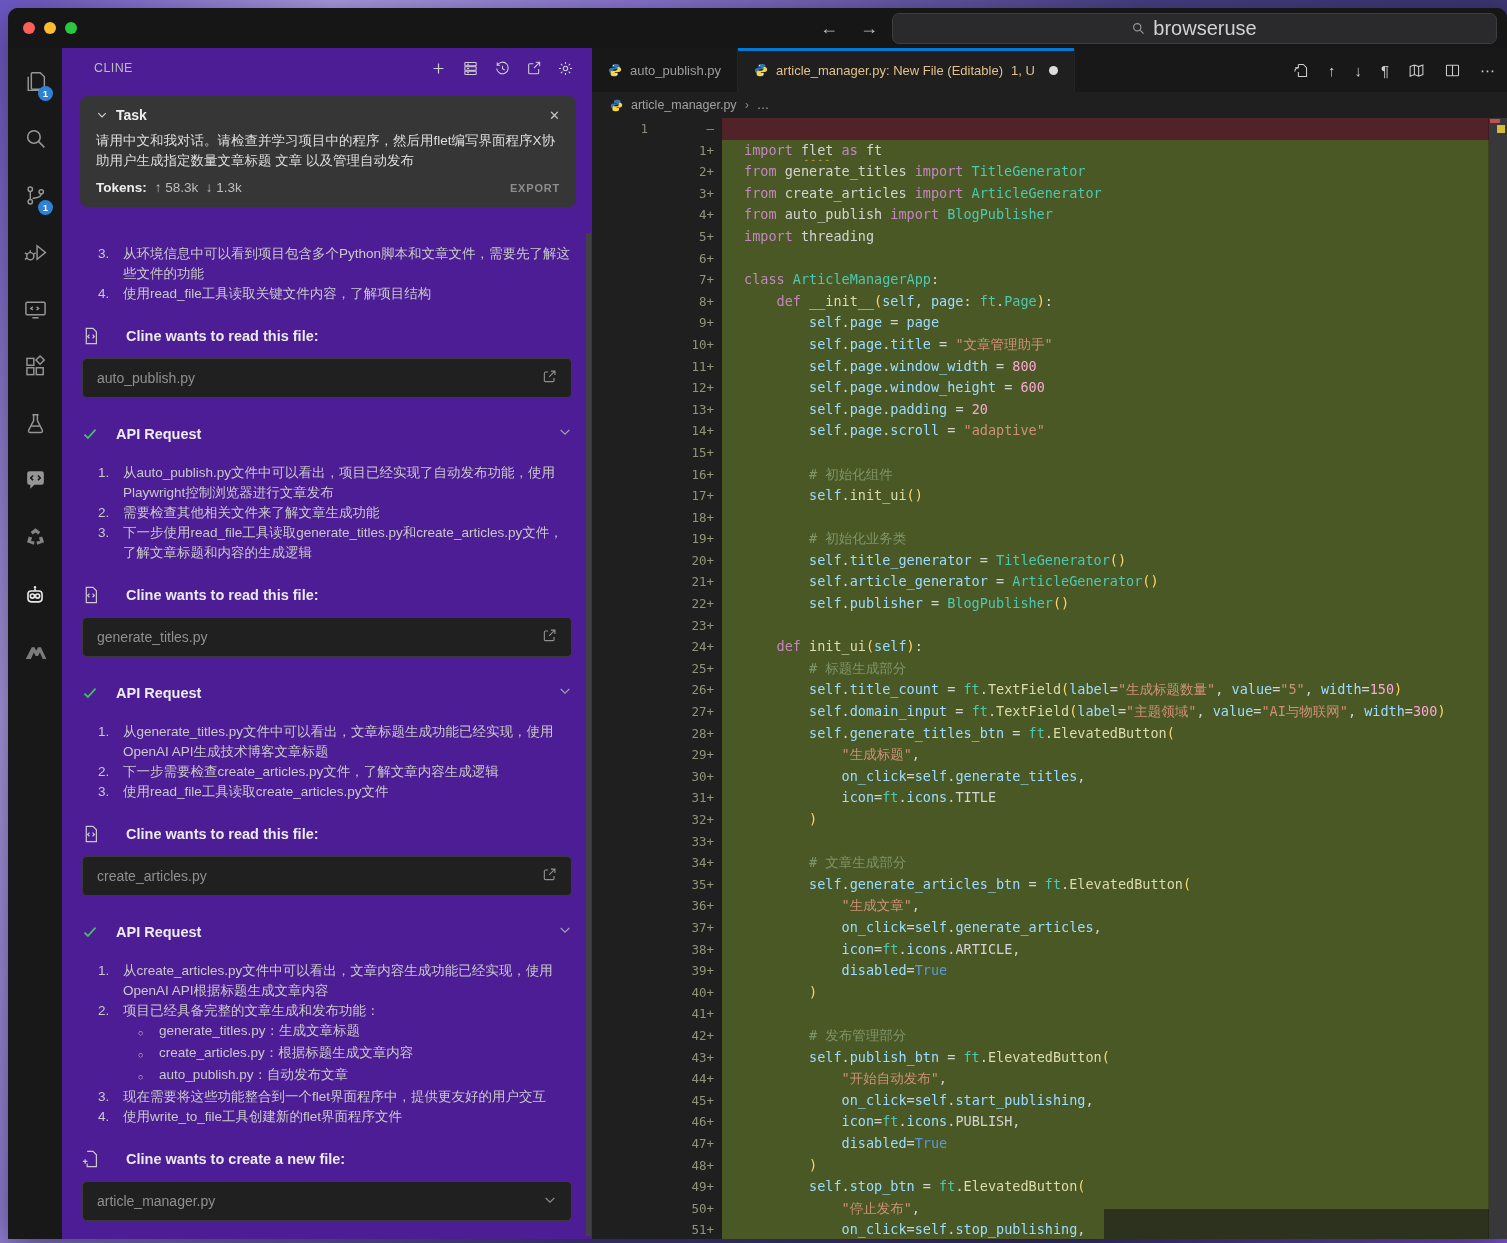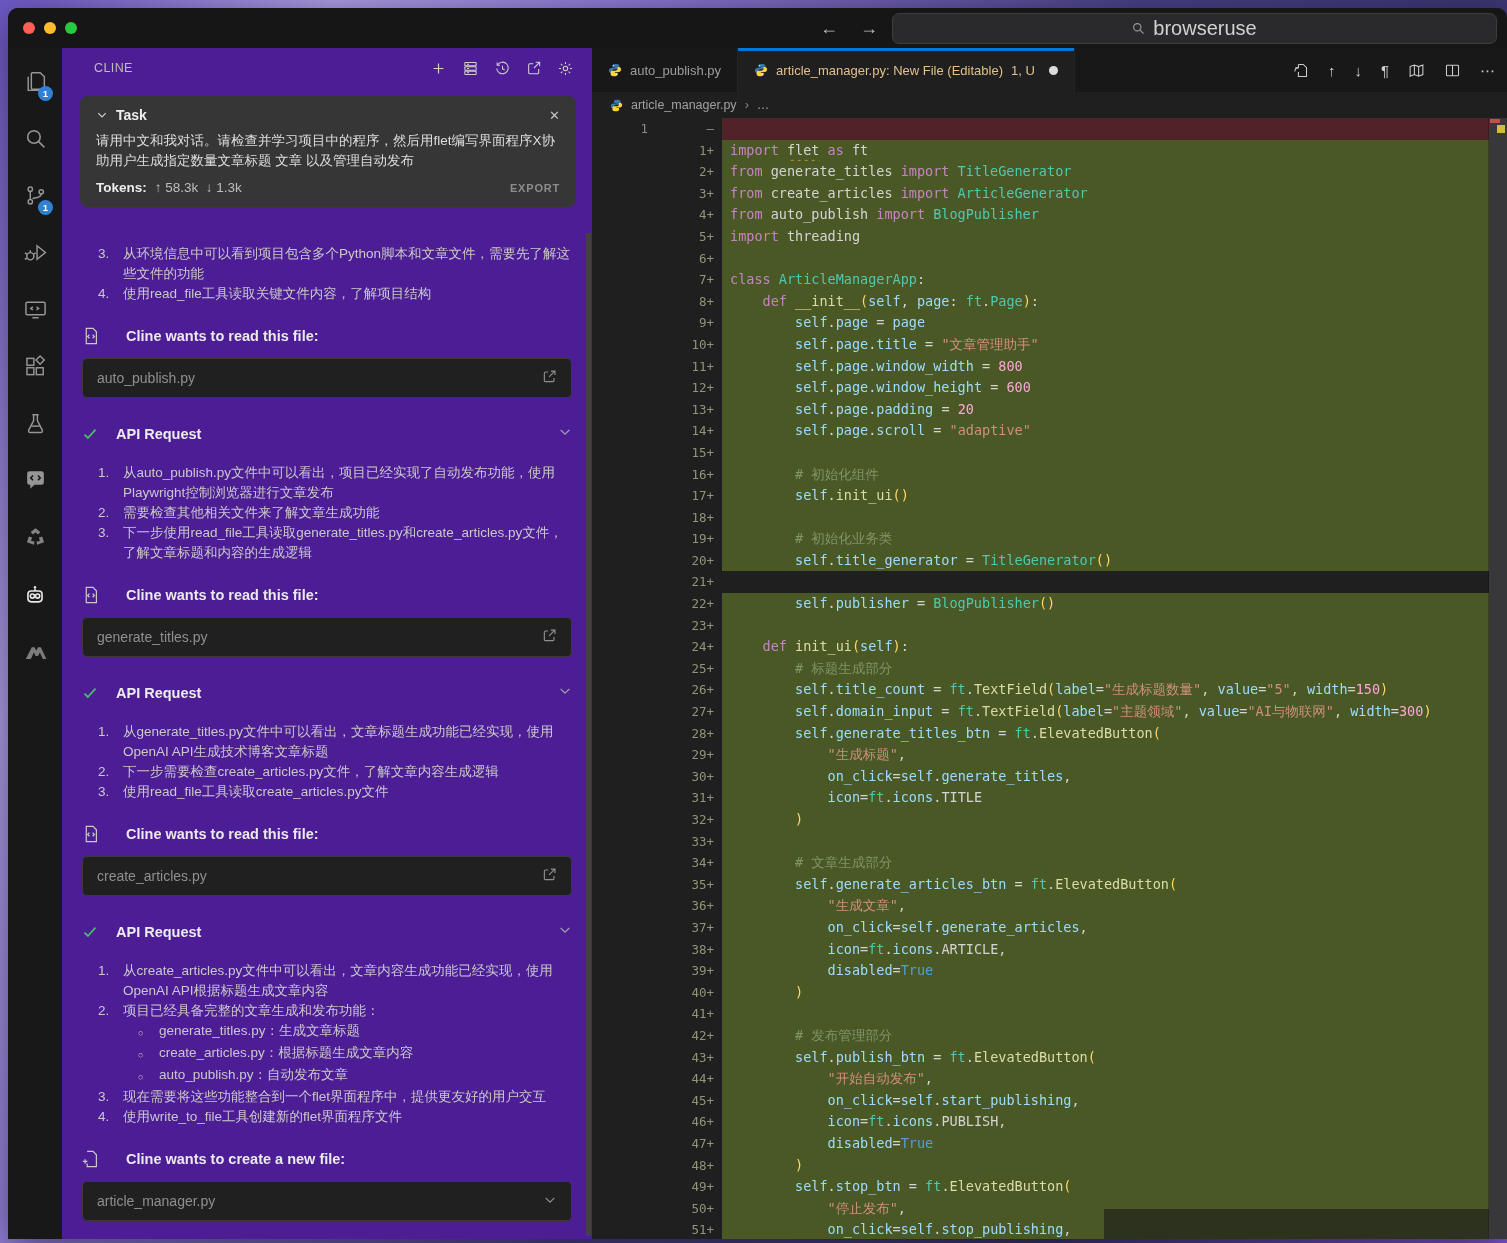--- a/index.html
+++ b/index.html
@@ -59,21 +59,21 @@
   .tab .dot{width:9px;height:9px;border-radius:50%;background:#dcdcdc;margin-left:6px;flex:none;}
   .tab-actions{margin-left:auto;display:flex;align-items:center;gap:19px;padding-right:12px;color:#cccccc;font-size:15px;}
   .tab-actions .gl{line-height:1}
   .breadcrumb{position:absolute;top:44px;left:0;right:0;height:26px;display:flex;align-items:center;gap:8px;
     padding-left:18px;color:#a0a0a0;font-size:12.5px;background:#1f1f1f;}
   .bc-sep{color:#8a8a8a}
   .code{position:absolute;top:70px;left:0;right:0;bottom:0;font-family:"DejaVu Sans Mono",monospace;font-size:13.5px;overflow:hidden;}
   .crow{display:flex;height:21.6px;line-height:21.6px;white-space:pre;}
   .ln-o{flex:none;width:72px;text-align:right;padding-right:16px;color:#8a8a7c;font-size:12.5px;box-sizing:border-box;}
   .ln-n{flex:none;width:58px;text-align:right;padding-right:8px;color:#8e9678;font-size:12.5px;box-sizing:border-box;}
-  .lc{flex:1;margin-right:18px;padding-left:8px;}
+  .lc{flex:1;margin-right:18px;padding-left:22px;}
   .crow.add .lc{background:#4a5826;}
   .crow.del .lc{background:#512329;}
   .ruler{position:absolute;left:896px;top:0;bottom:0;width:1px;background:rgba(0,0,0,.22);}
   .code-scrollbar{position:absolute;right:0;top:0;bottom:0;width:18px;background:#38383b;}
   .mk-red{position:absolute;top:1px;left:1px;width:10px;height:4px;background:#c3504a;}
   .mk-yellow{position:absolute;top:7px;right:2px;width:8px;height:8px;background:#d7ba3a;}
   .dark-overlay{position:absolute;left:512px;right:18px;bottom:0;height:30px;background:rgba(22,22,24,.58);}
   
   .tk-k{color:#C586C0}.tk-t{color:#4EC9B0}.tk-f{color:#DCDCAA}.tk-v{color:#9CDCFE}
   .tk-s{color:#CE9178}.tk-n{color:#f9a8d4}.tk-c{color:#7f9468}.tk-p{color:#d4d4d4}
@@ -452,21 +452,21 @@
           <div class="crow add"><span class="ln-o"></span><span class="ln-n">11+</span><span class="lc"><span class="tk-p">        </span><span class="tk-v">self</span><span class="tk-p">.</span><span class="tk-v">page</span><span class="tk-p">.</span><span class="tk-v">window_width</span><span class="tk-p"> = </span><span class="tk-n">800</span></span></div>
           <div class="crow add"><span class="ln-o"></span><span class="ln-n">12+</span><span class="lc"><span class="tk-p">        </span><span class="tk-v">self</span><span class="tk-p">.</span><span class="tk-v">page</span><span class="tk-p">.</span><span class="tk-v">window_height</span><span class="tk-p"> = </span><span class="tk-n">600</span></span></div>
           <div class="crow add"><span class="ln-o"></span><span class="ln-n">13+</span><span class="lc"><span class="tk-p">        </span><span class="tk-v">self</span><span class="tk-p">.</span><span class="tk-v">page</span><span class="tk-p">.</span><span class="tk-v">padding</span><span class="tk-p"> = </span><span class="tk-n">20</span></span></div>
           <div class="crow add"><span class="ln-o"></span><span class="ln-n">14+</span><span class="lc"><span class="tk-p">        </span><span class="tk-v">self</span><span class="tk-p">.</span><span class="tk-v">page</span><span class="tk-p">.</span><span class="tk-v">scroll</span><span class="tk-p"> = </span><span class="tk-s">"adaptive"</span></span></div>
           <div class="crow add"><span class="ln-o"></span><span class="ln-n">15+</span><span class="lc"></span></div>
           <div class="crow add"><span class="ln-o"></span><span class="ln-n">16+</span><span class="lc"><span class="tk-p">        </span><span class="tk-c"># 初始化组件</span></span></div>
           <div class="crow add"><span class="ln-o"></span><span class="ln-n">17+</span><span class="lc"><span class="tk-p">        </span><span class="tk-v">self</span><span class="tk-p">.</span><span class="tk-f">init_ui</span><span class="tk-g">()</span></span></div>
           <div class="crow add"><span class="ln-o"></span><span class="ln-n">18+</span><span class="lc"></span></div>
           <div class="crow add"><span class="ln-o"></span><span class="ln-n">19+</span><span class="lc"><span class="tk-p">        </span><span class="tk-c"># 初始化业务类</span></span></div>
           <div class="crow add"><span class="ln-o"></span><span class="ln-n">20+</span><span class="lc"><span class="tk-p">        </span><span class="tk-v">self</span><span class="tk-p">.</span><span class="tk-v">title_generator</span><span class="tk-p"> = </span><span class="tk-t">TitleGenerator</span><span class="tk-g">()</span></span></div>
-          <div class="crow add"><span class="ln-o"></span><span class="ln-n">21+</span></div>
+          <div class="crow add"><span class="ln-o"></span><span class="ln-n">21+</span><span class="lc"><span class="tk-p">        </span><span class="tk-v">self</span><span class="tk-p">.</span><span class="tk-v">article_generator</span><span class="tk-p"> = </span><span class="tk-t">ArticleGenerator</span><span class="tk-g">()</span></span></div>
           <div class="crow add"><span class="ln-o"></span><span class="ln-n">22+</span><span class="lc"><span class="tk-p">        </span><span class="tk-v">self</span><span class="tk-p">.</span><span class="tk-v">publisher</span><span class="tk-p"> = </span><span class="tk-t">BlogPublisher</span><span class="tk-g">()</span></span></div>
           <div class="crow add"><span class="ln-o"></span><span class="ln-n">23+</span><span class="lc"></span></div>
           <div class="crow add"><span class="ln-o"></span><span class="ln-n">24+</span><span class="lc"><span class="tk-p">    </span><span class="tk-k">def </span><span class="tk-f">init_ui</span><span class="tk-g">(</span><span class="tk-v">self</span><span class="tk-g">)</span><span class="tk-p">:</span></span></div>
           <div class="crow add"><span class="ln-o"></span><span class="ln-n">25+</span><span class="lc"><span class="tk-p">        </span><span class="tk-c"># 标题生成部分</span></span></div>
           <div class="crow add"><span class="ln-o"></span><span class="ln-n">26+</span><span class="lc"><span class="tk-p">        </span><span class="tk-v">self</span><span class="tk-p">.</span><span class="tk-v">title_count</span><span class="tk-p"> = </span><span class="tk-t">ft</span><span class="tk-p">.</span><span class="tk-f">TextField</span><span class="tk-g">(</span><span class="tk-v">label</span><span class="tk-p">=</span><span class="tk-s">"生成标题数量"</span><span class="tk-p">, </span><span class="tk-v">value</span><span class="tk-p">=</span><span class="tk-s">"5"</span><span class="tk-p">, </span><span class="tk-v">width</span><span class="tk-p">=</span><span class="tk-n">150</span><span class="tk-g">)</span></span></div>
           <div class="crow add"><span class="ln-o"></span><span class="ln-n">27+</span><span class="lc"><span class="tk-p">        </span><span class="tk-v">self</span><span class="tk-p">.</span><span class="tk-v">domain_input</span><span class="tk-p"> = </span><span class="tk-t">ft</span><span class="tk-p">.</span><span class="tk-f">TextField</span><span class="tk-g">(</span><span class="tk-v">label</span><span class="tk-p">=</span><span class="tk-s">"主题领域"</span><span class="tk-p">, </span><span class="tk-v">value</span><span class="tk-p">=</span><span class="tk-s">"AI与物联网"</span><span class="tk-p">, </span><span class="tk-v">width</span><span class="tk-p">=</span><span class="tk-n">300</span><span class="tk-g">)</span></span></div>
           <div class="crow add"><span class="ln-o"></span><span class="ln-n">28+</span><span class="lc"><span class="tk-p">        </span><span class="tk-v">self</span><span class="tk-p">.</span><span class="tk-v">generate_titles_btn</span><span class="tk-p"> = </span><span class="tk-t">ft</span><span class="tk-p">.</span><span class="tk-f">ElevatedButton</span><span class="tk-g">(</span></span></div>
           <div class="crow add"><span class="ln-o"></span><span class="ln-n">29+</span><span class="lc"><span class="tk-p">            </span><span class="tk-s">"生成标题"</span><span class="tk-p">,</span></span></div>
           <div class="crow add"><span class="ln-o"></span><span class="ln-n">30+</span><span class="lc"><span class="tk-p">            </span><span class="tk-v">on_click</span><span class="tk-p">=</span><span class="tk-v">self</span><span class="tk-p">.</span><span class="tk-v">generate_titles</span><span class="tk-p">,</span></span></div>
           <div class="crow add"><span class="ln-o"></span><span class="ln-n">31+</span><span class="lc"><span class="tk-p">            </span><span class="tk-v">icon</span><span class="tk-p">=</span><span class="tk-t">ft</span><span class="tk-p">.</span><span class="tk-v">icons</span><span class="tk-p">.</span><span class="tk-p">TITLE</span></span></div>

